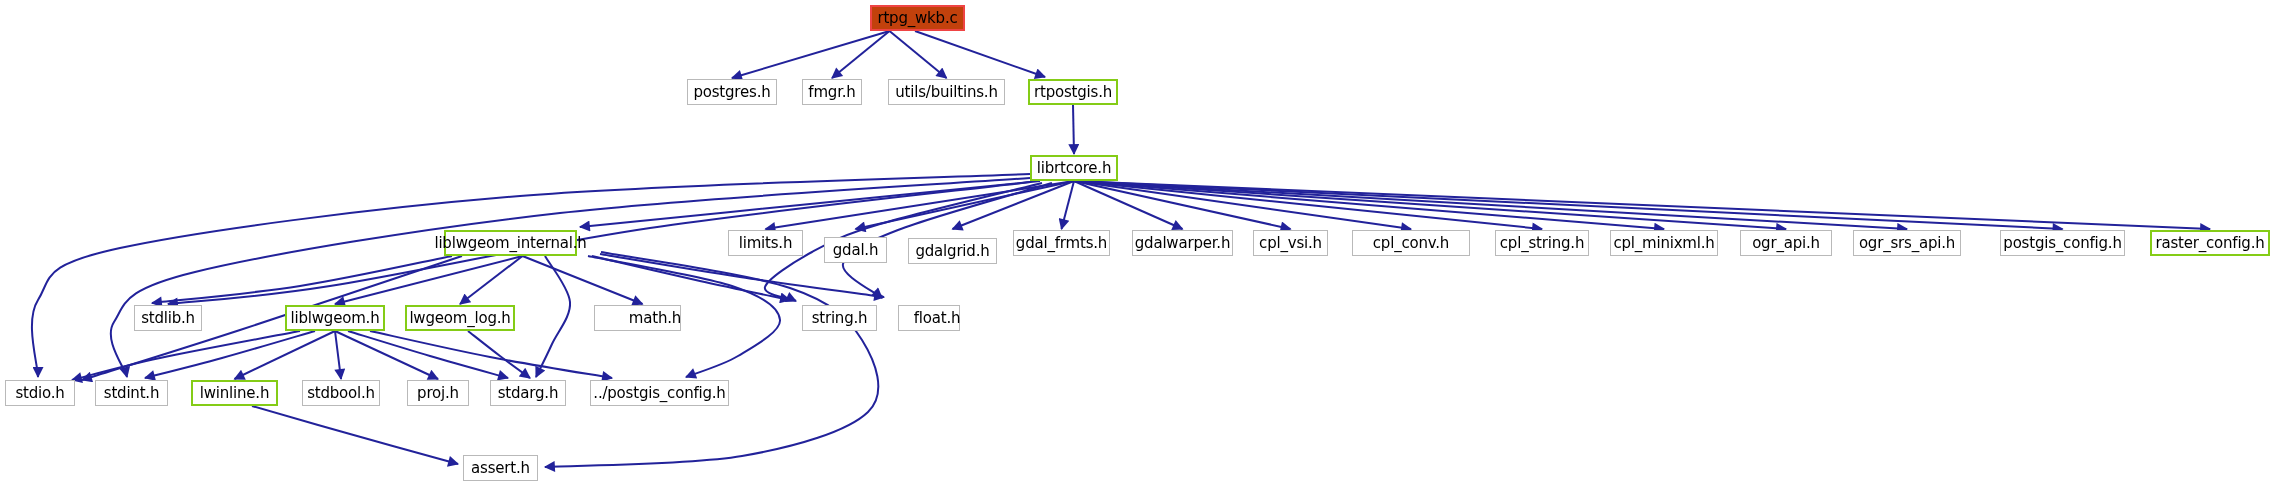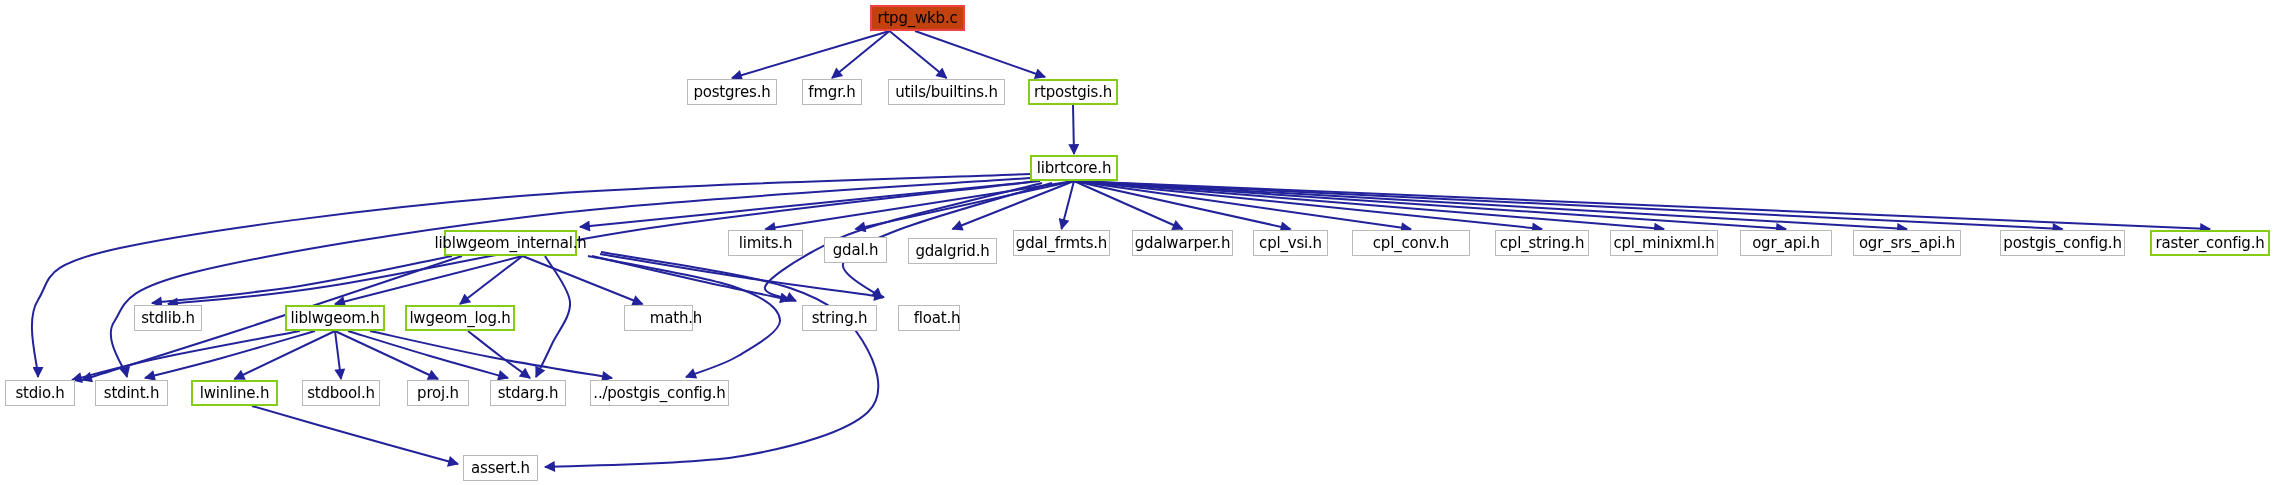--- a/index.html
+++ b/index.html
@@ -96,21 +96,21 @@
     <div class="node plain" style="left: 1352px; top: 230px; width: 118px;">cpl_conv.h</div>
     <div class="node plain" style="left: 1495px; top: 230px; width: 94px;">cpl_string.h</div>
     <div class="node plain" style="left: 1610px; top: 230px; width: 108px;">cpl_minixml.h</div>
     <div class="node plain" style="left: 1740px; top: 230px; width: 92px;">ogr_api.h</div>
     <div class="node plain" style="left: 1853px; top: 230px; width: 108px;">ogr_srs_api.h</div>
     <div class="node plain" style="left: 2000px; top: 230px; width: 125px;">postgis_config.h</div>
     <div class="node bold" style="left: 2150px; top: 230px; width: 120px;">raster_config.h</div>
     <div class="node plain" style="left: 95px; top: 305px; width: 68px; margin-left: 39px;">stdlib.h</div>
     <div class="node bold" style="left: 285px; top: 305px; width: 100px;">liblwgeom.h</div>
     <div class="node bold" style="left: 405px; top: 305px; width: 110px;">lwgeom_log.h</div>
-    <div class="node plain" style="left: 624px; top: 305px; width: 69px; padding-left: 35px;">math.h</div>
+    <div class="node plain" style="left: 594px; top: 305px; width: 87px; padding-left: 35px;">math.h</div>
     <div class="node plain" style="left: 802px; top: 305px; width: 75px;">string.h</div>
     <div class="node plain" style="left: 898px; top: 305px; width: 62px; padding-left: 16px;">float.h</div>
     <div class="node plain" style="left: 5px; top: 380px; width: 70px;">stdio.h</div>
     <div class="node plain" style="left: 95px; top: 380px; width: 73px;">stdint.h</div>
     <div class="node bold" style="left: 191px; top: 380px; width: 87px;">lwinline.h</div>
     <div class="node plain" style="left: 302px; top: 380px; width: 78px;">stdbool.h</div>
     <div class="node plain" style="left: 407px; top: 380px; width: 62px;">proj.h</div>
     <div class="node plain" style="left: 490px; top: 380px; width: 76px;">stdarg.h</div>
     <div class="node plain" style="left: 590px; top: 380px; width: 139px;">../postgis_config.h</div>
     <div class="node plain" style="left: 463px; top: 455px; width: 75px;">assert.h</div>

